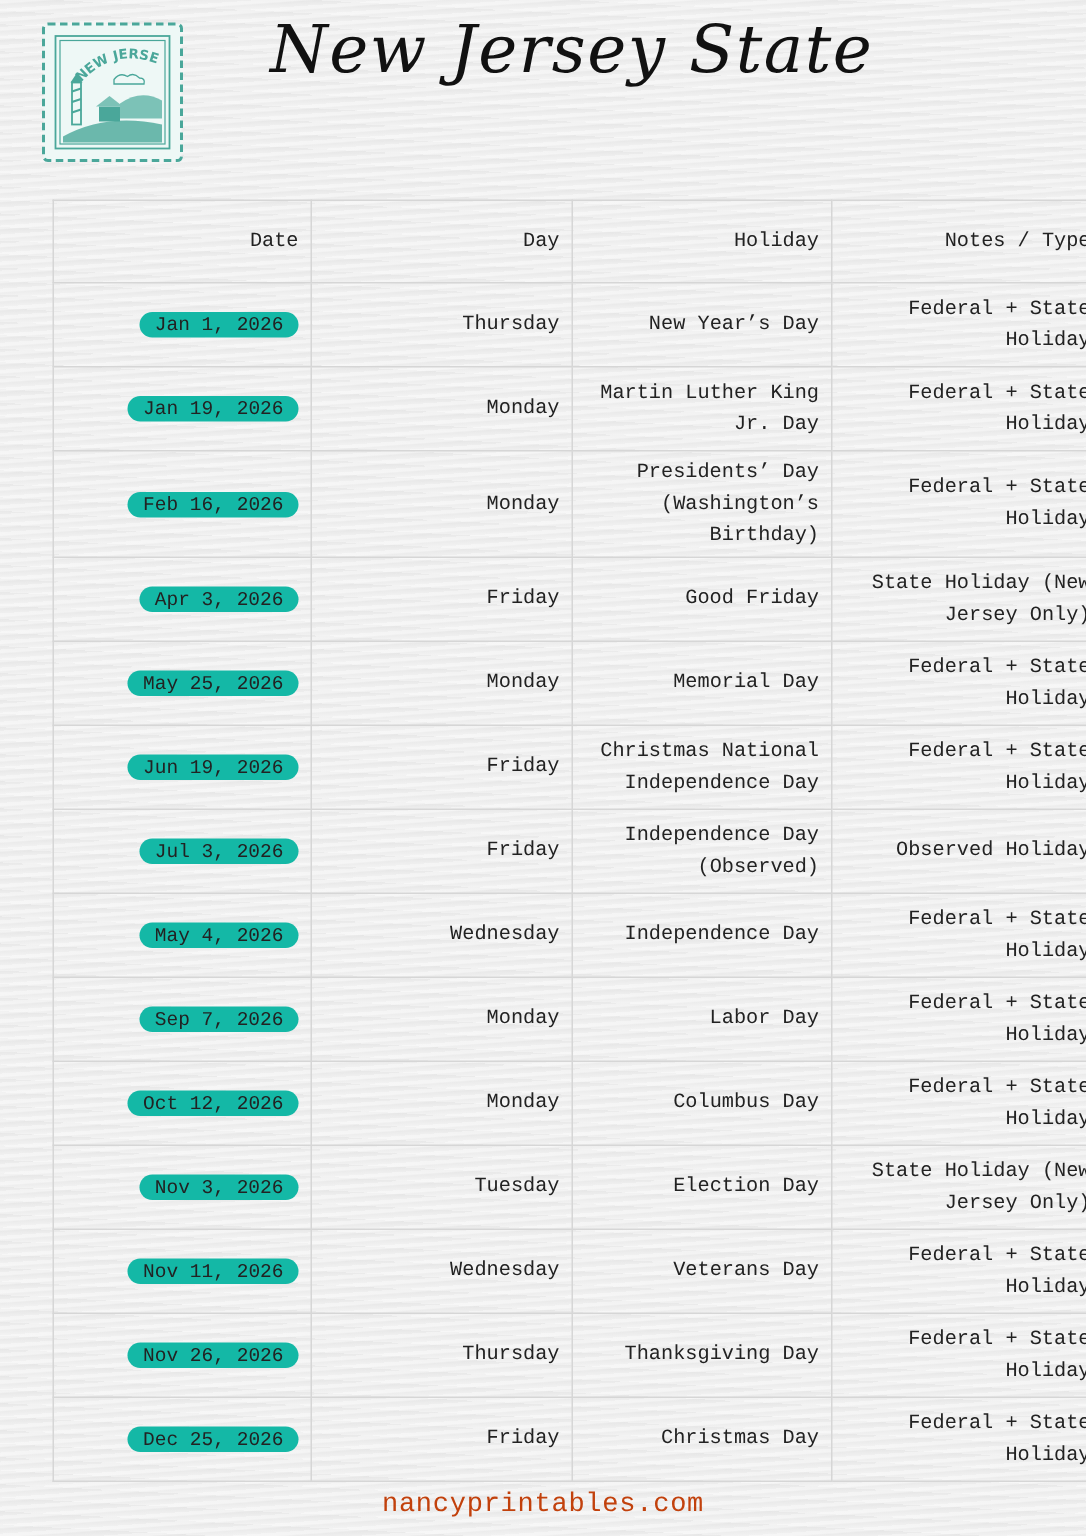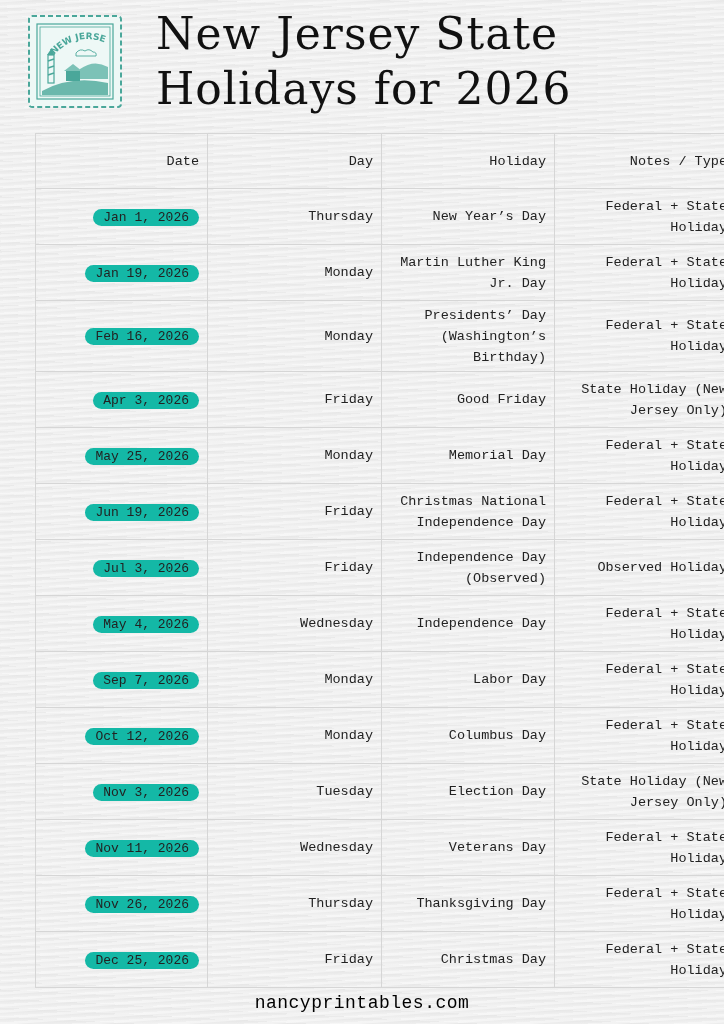--- a/index.html
+++ b/index.html
@@ -7,22 +7,22 @@
     width: 724px; height: 1024px; overflow: hidden; position: relative;
     background: #efefef;
     background-image:
       repeating-linear-gradient(176deg, rgba(255,255,255,0.35) 0px, rgba(255,255,255,0.35) 2px, rgba(0,0,0,0.015) 3px, rgba(0,0,0,0) 6px),
       repeating-linear-gradient(183deg, rgba(0,0,0,0.02) 0px, rgba(0,0,0,0) 4px, rgba(255,255,255,0.25) 9px);
     font-family: "Liberation Mono", "DejaVu Sans Mono", monospace;
     color: #222;
   }
   .stamp { position: absolute; left: 26px; top: 13px; width: 98px; height: 97px; }
   .title {
-    position: absolute; left: 156px; top: 6px; width: 440px;
-    font-family: "DejaVu Serif", serif; 
+    position: absolute; left: 180px; top: 6px; width: 440px;
+    font-family: "DejaVu Serif", serif; font-style: italic;
     font-size: 44px; line-height: 55px; color: #111; letter-spacing: 1px;
   }
   .title span { display: block; }
   table {
     position: absolute; left: 35px; top: 133px;
     border-collapse: collapse; table-layout: fixed; width: 700px;
   }
   td, th {
     border: 1px solid #d6d6d6; vertical-align: middle; text-align: right;
     font-weight: normal; font-size: 13.5px; line-height: 21px; color: #222;
@@ -32,21 +32,21 @@
   td { height: 55px; }
   tr.tall td { height: 70px; }
   col.c1 { width: 172px; } col.c2 { width: 174px; } col.c3 { width: 173px; } col.c4 { width: 181px; }
   .pill {
     display: inline-block; background: #14b8a6; border-radius: 9px;
     padding: 0 10px; height: 17px; line-height: 17px; font-size: 13px;
     margin-left: -2px; margin-top: 3px;
   }
   .footer {
     position: absolute; left: 0; width: 724px; top: 993px; text-align: center;
-    font-size: 18px; letter-spacing: 0.5px; color: #000000;
+    font-size: 18px; letter-spacing: 0.5px; color: #c2410c;
   }
 </style>
 </head>
 <body>
 
 <div class="stamp">
   <svg width="98" height="97" viewBox="0 0 98 97">
     <rect x="3" y="3" width="92" height="91" fill="#eef8f6" stroke="#4aa79a" stroke-width="2" stroke-dasharray="5 3" rx="3"></rect>
     <rect x="11" y="11" width="76" height="75" fill="none" stroke="#4aa79a" stroke-width="1.2"></rect>
     <rect x="14" y="14" width="70" height="69" fill="none" stroke="#4aa79a" stroke-width="0.8"></rect>
@@ -60,21 +60,20 @@
     <rect x="40" y="58" width="14" height="10" fill="#4aa79a"></rect>
     <path d="M38 58 L47 51 L56 58 Z" fill="#7cc2b7"></path>
     <path d="M54 56 Q 68 46 82 54 L82 66 L54 66 Z" fill="#7cc2b7"></path>
     <path d="M16 78 Q 45 62 82 70 L82 82 L16 82 Z" fill="#4aa79a" opacity="0.8"></path>
     <path d="M50 40 q 4 -5 9 -2 q 4 -3 8 1 q 4 0 3 4 h -20 z" fill="none" stroke="#4aa79a" stroke-width="0.9"></path>
   </svg>
 </div>
 
 <div class="title">
   <span>New Jersey State</span>
-  <span>Holidays for 2026</span>
 </div>
 
 <table>
   <colgroup>
       <col class="c1">
       <col class="c2">
       <col class="c3">
       <col class="c4">
     </colgroup>
   <thead>

